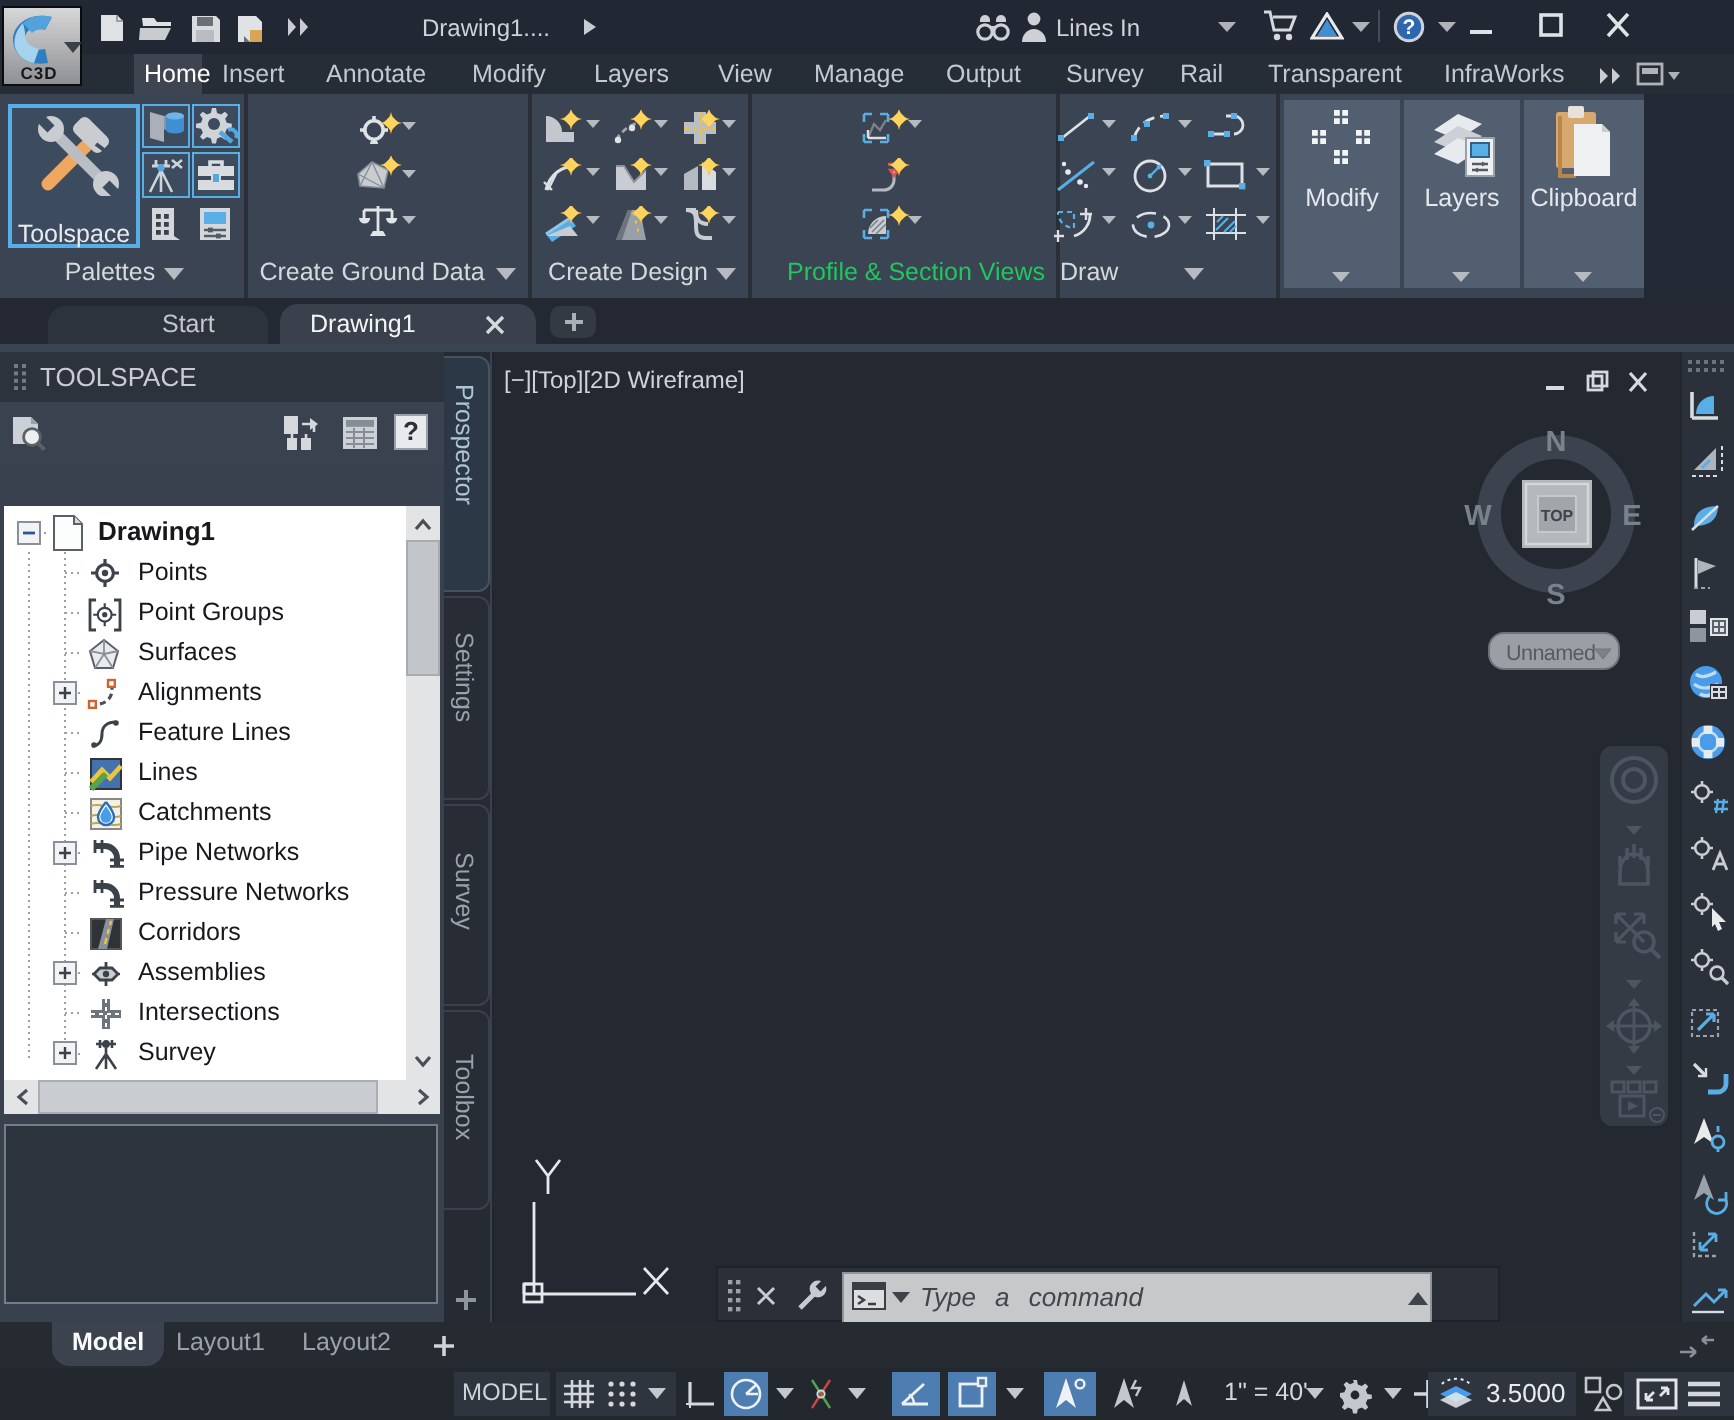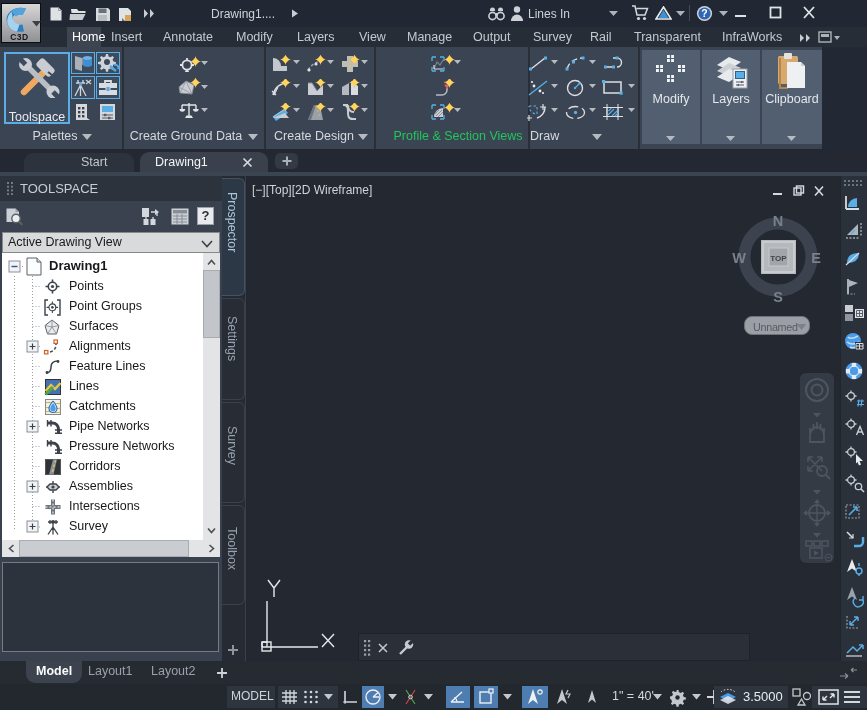--- a/index.html
+++ b/index.html
@@ -542,26 +542,20 @@
           <path d="M14 2 l4 3 -4 3 z" fill="#d4d8dd"></path>
         </svg>
         <svg class="abs" style="left:170px;top:6px" width="20" height="19" viewBox="0 0 20 19">
           <rect x="1.5" y="1.5" width="17" height="16" fill="#ccd1d7"></rect>
           <rect x="3" y="3" width="14" height="3.4" fill="#878d96"></rect>
           <path d="M3 9 h14 M3 12 h14 M3 15 h14 M7 7 v10 M12 7 v10" stroke="#878d96" stroke-width="1"></path>
         </svg>
         <div class="abs" style="left:197px;top:6px;width:17px;height:18px;background:#e8eaed;text-align:center;font-weight:bold;font-size:13px;color:#2b3036;border:1px solid #9aa0a8">?</div>
       </div>
 
-      <div class="abs" style="left:2px;top:56px;width:218px;height:21px;background:#d9dadb;border:1px solid #888;color:#16181b;font-size:12.5px">
-        <span class="abs" style="left:5px;top:2px">Active Drawing View</span>
-        <svg class="abs" style="left:198px;top:7px" width="12" height="8" viewBox="0 0 12 8">
-            <path d="M1 1 L6 6.5 L11 1" stroke="#3c4148" stroke-width="1.6" fill="none"></path>
-          </svg>
-      </div>
 
       <div class="abs" style="left:2px;top:77px;width:218px;height:287px;background:#ffffff;overflow:hidden">
         <svg class="abs" style="left:0;top:0" width="218" height="287" viewBox="0 0 218 287">
           <g stroke="#9aa0a8" stroke-width="1" stroke-dasharray="1 2">
             <path d="M12.5 23 V278"></path>
             <path d="M30.5 23 V274"></path>
             <path d="M17 13.5 h6"></path>
             <path d="M30.5 33.5 h8"></path>
               <path d="M30.5 53.5 h8"></path>
               <path d="M30.5 73.5 h8"></path>
@@ -823,20 +817,34 @@
             </g>
         </svg>
         <svg class="abs" style="left:18px;top:8px" width="12" height="12" viewBox="0 0 12 12">
             <path d="M2 2 L10 10 M10 2 L2 10" stroke="#c6cbd1" stroke-width="1.5"></path>
           </svg>
         <svg class="abs" style="left:38px;top:5px" width="18" height="17" viewBox="0 0 18 17">
           <path d="M3 15 L10 8" stroke="#c6cbd1" stroke-width="2.4"></path>
           <circle cx="12" cy="5.5" r="4.2" fill="#c6cbd1"></circle>
           <path d="M12 5.5 L17 0.5" stroke="#2a2f38" stroke-width="3.4"></path>
         </svg>
+        <div class="abs" style="left:62px;top:2px;width:295px;height:26px;background:#c6c8ca;border:1px solid #8f949a">
+          <svg class="abs" style="left:4px;top:4px" width="17" height="14" viewBox="0 0 17 14">
+            <rect x="0.5" y="0.5" width="16" height="13" fill="#dcdee0" stroke="#3a3f46"></rect>
+            <rect x="0.5" y="0.5" width="16" height="3.5" fill="#3a3f46"></rect>
+            <path d="M3 7 l3 2 -3 2 M8 11 h4" stroke="#3a3f46" stroke-width="1.2" fill="none"></path>
+          </svg>
+          <svg class="abs" style="left:24px;top:9px" width="9" height="6" viewBox="0 0 9 6">
+              <path d="M0 0 h9 l-4.5 5.5 z" fill="#3f444b"></path>
+            </svg>
+          <div class="abs" style="left:38px;top:4px;color:#41464d;font-size:13px;font-style:italic;word-spacing:6px">Type a command</div>
+          <svg class="abs" style="left:282px;top:9px" width="10" height="7" viewBox="0 0 10 7">
+              <path d="M5 0 L10 6.5 H0 z" fill="#3f444b"></path>
+            </svg>
+        </div>
       </div>
     </div>
 
     <div class="abs" style="left:840px;top:0;width:27px;height:485px;background:#2b313b;border-left:1px solid #21252c">
       <svg width="26" height="485" viewBox="0 0 26 485">
 
         <g fill="#6d747e">
           <rect x="3" y="4" width="2" height="2"></rect>
             <rect x="7" y="4" width="2" height="2"></rect>
             <rect x="11" y="4" width="2" height="2"></rect>

